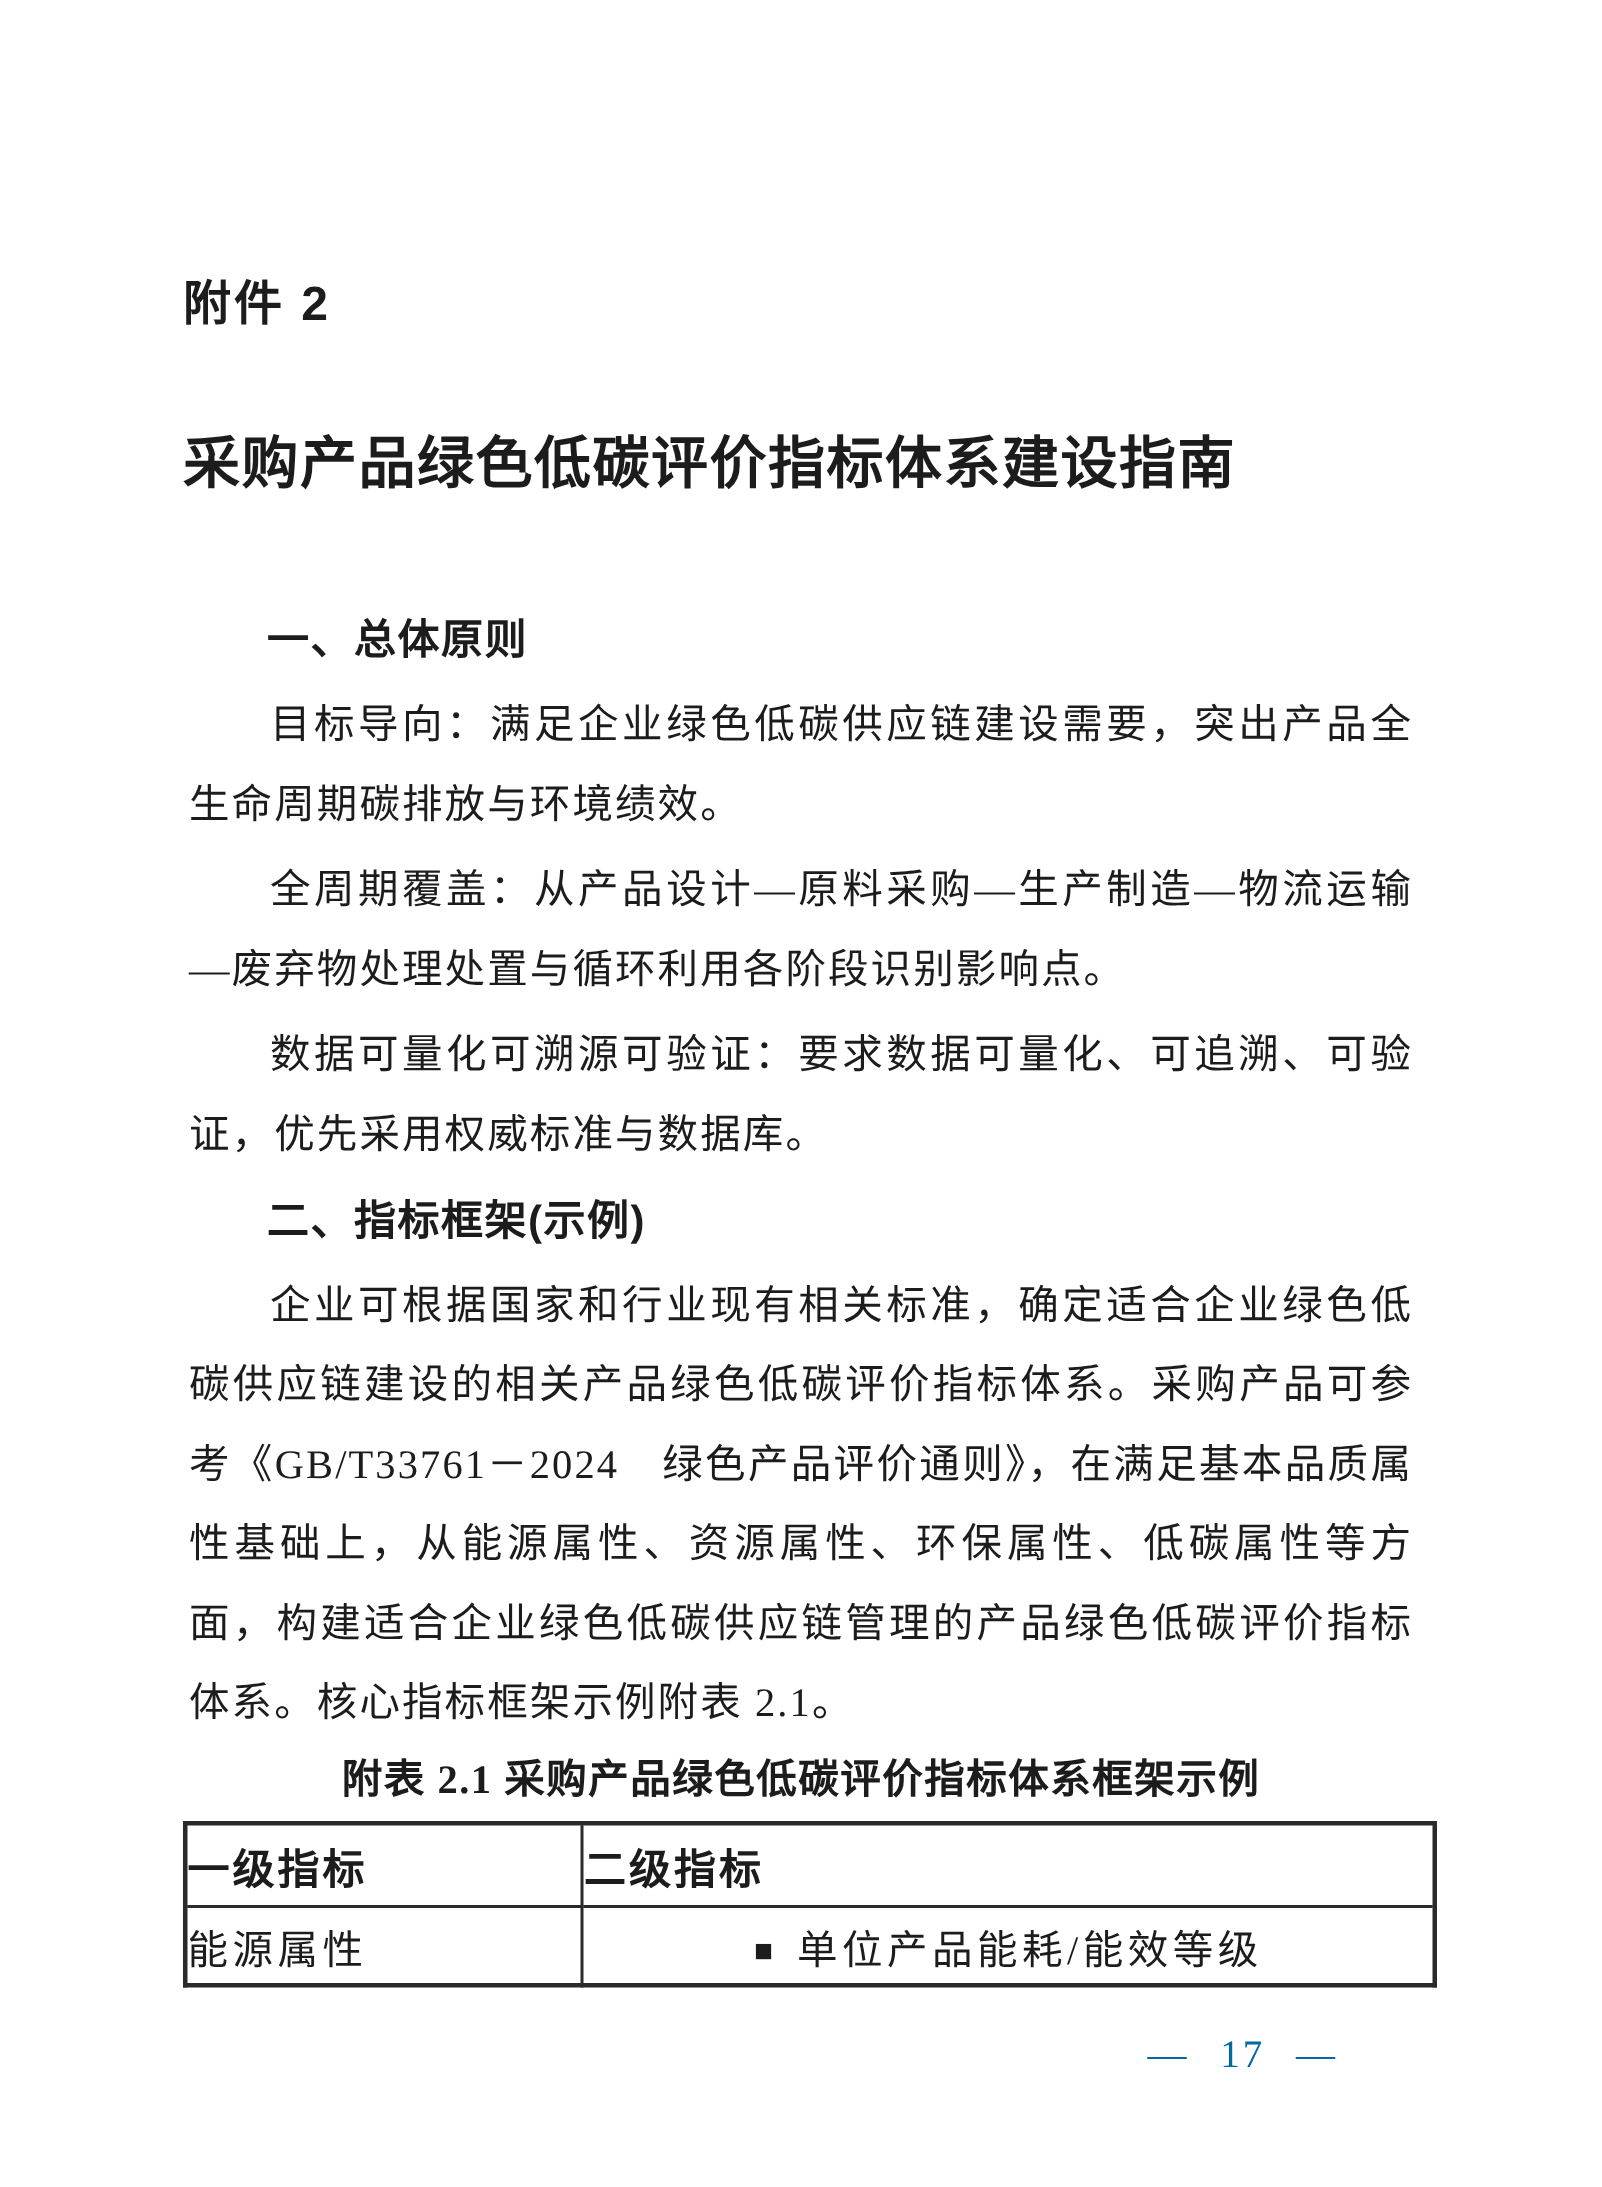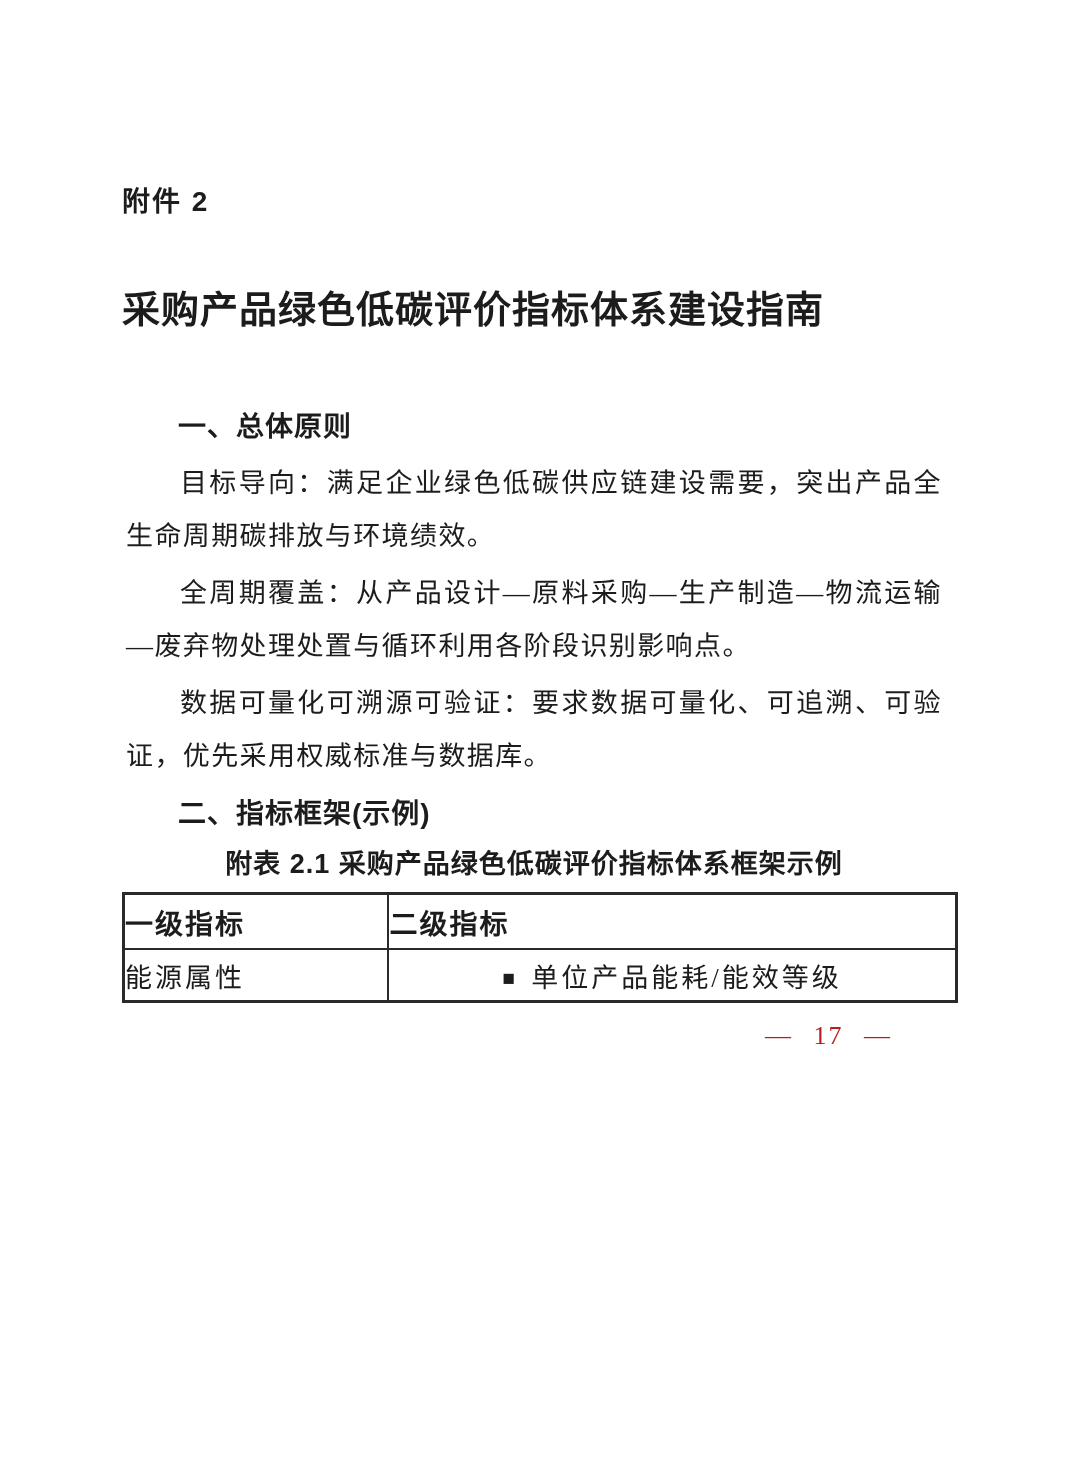--- a/index.html
+++ b/index.html
@@ -16,21 +16,21 @@
     color: #1c1c1c;
     font-family: "Liberation Serif", "DejaVu Serif", serif;
     overflow: hidden;
   }
   .margin-box {
     padding: 186px 122px 0 122px;
   }
   .attachment-label {
     font-family: "Liberation Sans", "DejaVu Sans", sans-serif;
     font-weight: bold;
-    font-size: 28px;
+    font-size: 32px;
     line-height: 32px;
     letter-spacing: 2px;
     text-align: left;
   }
   .doc-title {
     margin: 66px 0 0 0;
     font-family: "Liberation Serif", "DejaVu Serif", serif;
     font-weight: bold;
     font-size: 38px;
     line-height: 52px;
@@ -54,21 +54,21 @@
     text-indent: 2em;
   }
   .body-text p {
     margin: 4px;
     text-indent: 2em;
     text-align: justify;
     text-align-last: left;
   }
   .table-caption {
     margin-top: 4px;
-    font-family: Liberation Sans, sans-serif;
+    font-family: Liberation Serif, serif;
     font-weight: bold;
     font-size: 27px;
     line-height: 40px;
     letter-spacing: 1px;
     text-align: center;
   }
   table.indicator-table {
     margin-top: 8px;
     width: calc(100% + 12px);
     border-collapse: collapse;
@@ -104,27 +104,27 @@
     padding-left: 18px;
   }
   .bullet {
     display: inline-block;
     font-size: 21px;
     margin-right: 16px;
     transform: translateY(-2px);
     letter-spacing: 0;
   }
   .page-number {
-    margin-top: 18px;
+    margin-top: 30px;
     padding-right: 54px;
     text-align: right;
     font-size: 26px;
     letter-spacing: 2px;
     word-spacing: 12px;
-    color: #b91c1c;
+    color: #0369a1;
   }
 </style>
 </head>
 <body>
 
 <div class="page">
   <div class="margin-box">
 
     <div class="attachment-label">附件 2</div>
 
@@ -136,20 +136,21 @@
 
       <p>目标导向：满足企业绿色低碳供应链建设需要，突出产品全生命周期碳排放与环境绩效。</p>
 
       <p>全周期覆盖：从产品设计—原料采购—生产制造—物流运输—废弃物处理处置与循环利用各阶段识别影响点。</p>
 
       <p>数据可量化可溯源可验证：要求数据可量化、可追溯、可验证，优先采用权威标准与数据库。</p>
 
 
       <h2>二、指标框架(示例)</h2>
 
+      <p>企业可根据国家和行业现有相关标准，确定适合企业绿色低碳供应链建设的相关产品绿色低碳评价指标体系。采购产品可参考《GB/T33761－2024　绿色产品评价通则》，在满足基本品质属性基础上，从能源属性、资源属性、环保属性、低碳属性等方面，构建适合企业绿色低碳供应链管理的产品绿色低碳评价指标体系。核心指标框架示例附表 2.1。</p>
 
     </div>
 
     <div class="table-caption">附表 2.1 采购产品绿色低碳评价指标体系框架示例</div>
 
     <table class="indicator-table">
       <thead>
         <tr>
           <th class="col-level1">一级指标</th>
           <th class="col-level2">二级指标</th>

